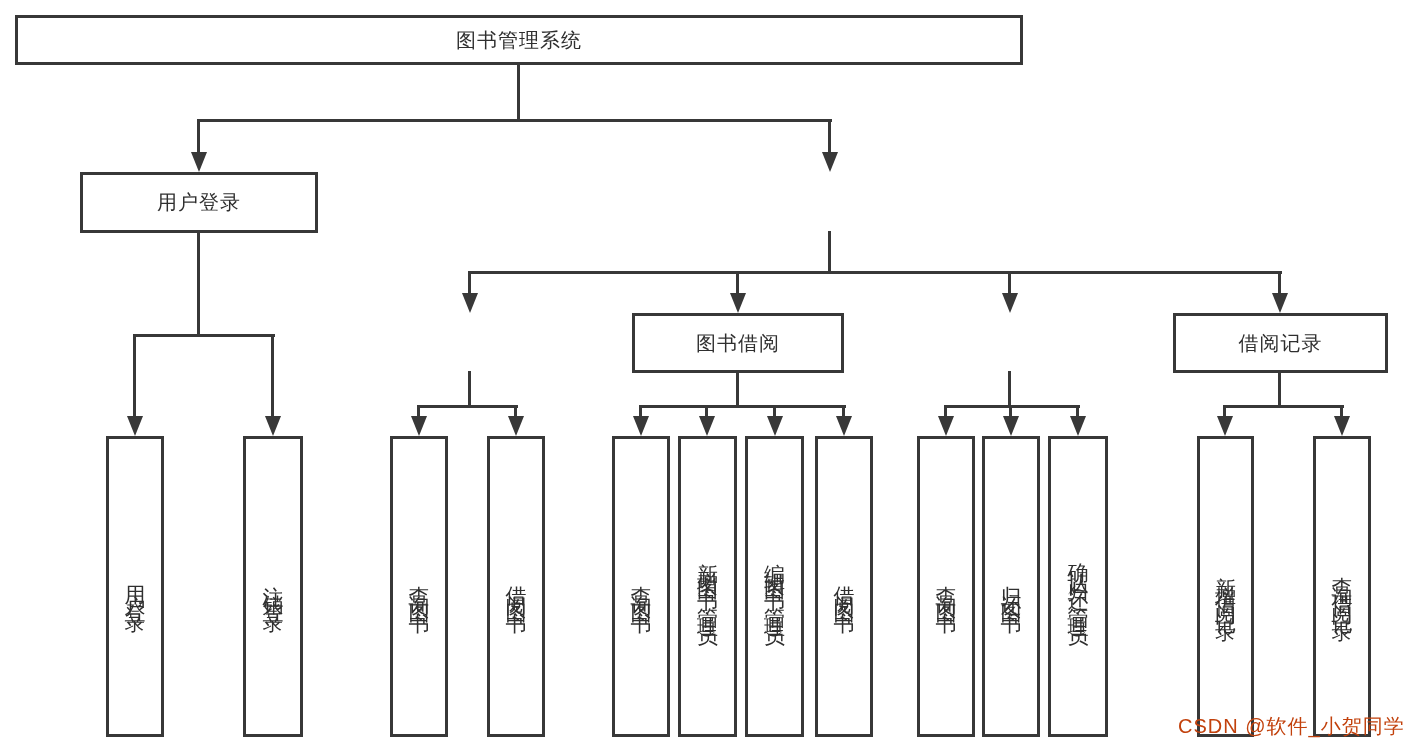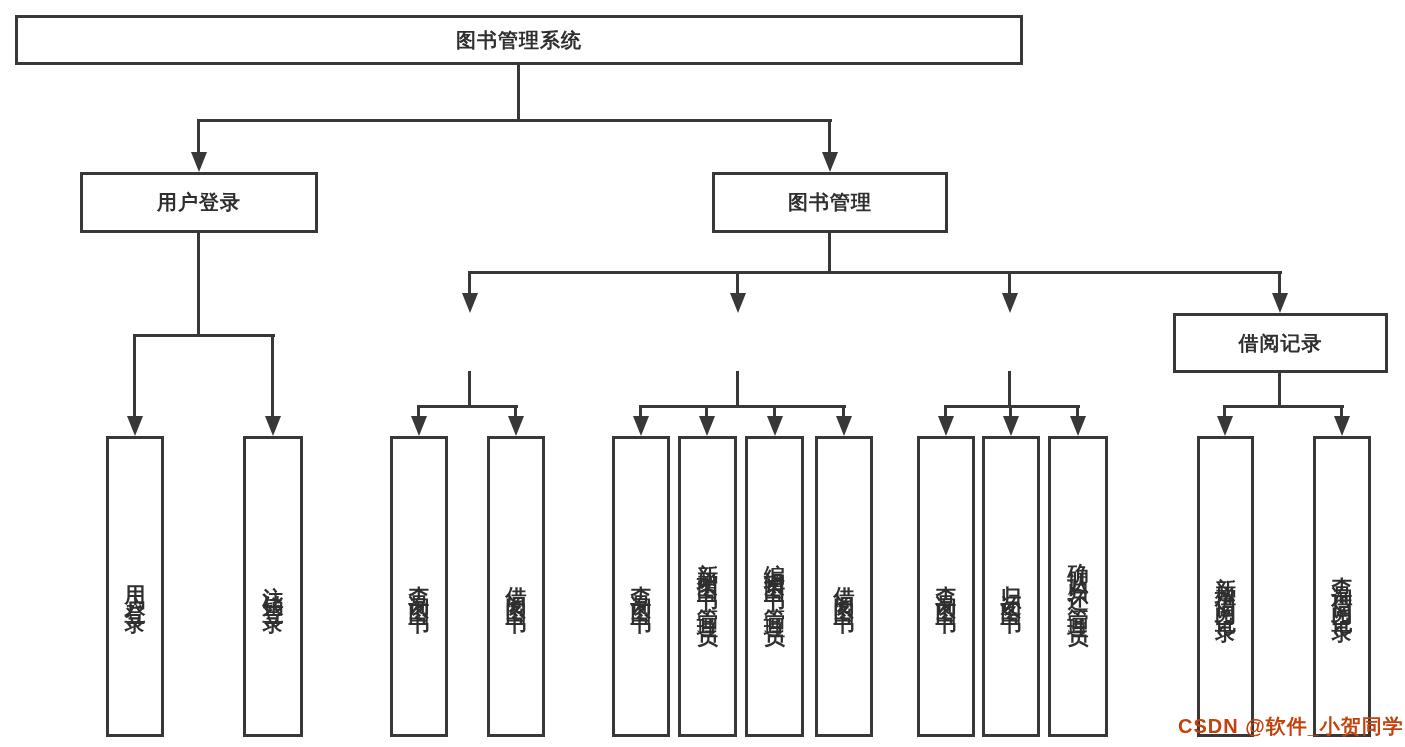--- a/index.html
+++ b/index.html
@@ -3,21 +3,20 @@
 <meta charset="utf-8">
 <style>
   html, body { margin: 0; padding: 0; background: #ffffff; }
   body { font-family: "Liberation Sans", "DejaVu Sans", sans-serif; }
   .stage {
     position: relative;
     width: 1405px;
     height: 747px;
     background: #ffffff;
     overflow: hidden;
-    font-weight: bold;
   }
   
   .node {
     position: absolute;
     box-sizing: border-box;
     background: #ffffff;
     border: 3px solid #383838;
     display: flex;
     align-items: center;
     justify-content: center;
@@ -81,24 +80,24 @@
 
 <div class="stage">
 
   <div class="node h n-root">
     <span>图书管理系统</span>
   </div>
 
   <div class="node h n-ul">
     <span>用户登录</span>
   </div>
-  <div class="node h n-bm">
-    <span>图书管理</span>
-  </div>
-
+
+  <div class="node h n-bb">
+    <span>图书借阅</span>
+  </div>
   <div class="node h n-br">
     <span>借阅记录</span>
   </div>
 
   <div class="node v leaf n-ul1">
     <span class="vtext">用户登录</span>
   </div>
   <div class="node v leaf n-ul2">
     <span class="vtext">注销登录</span>
   </div>

